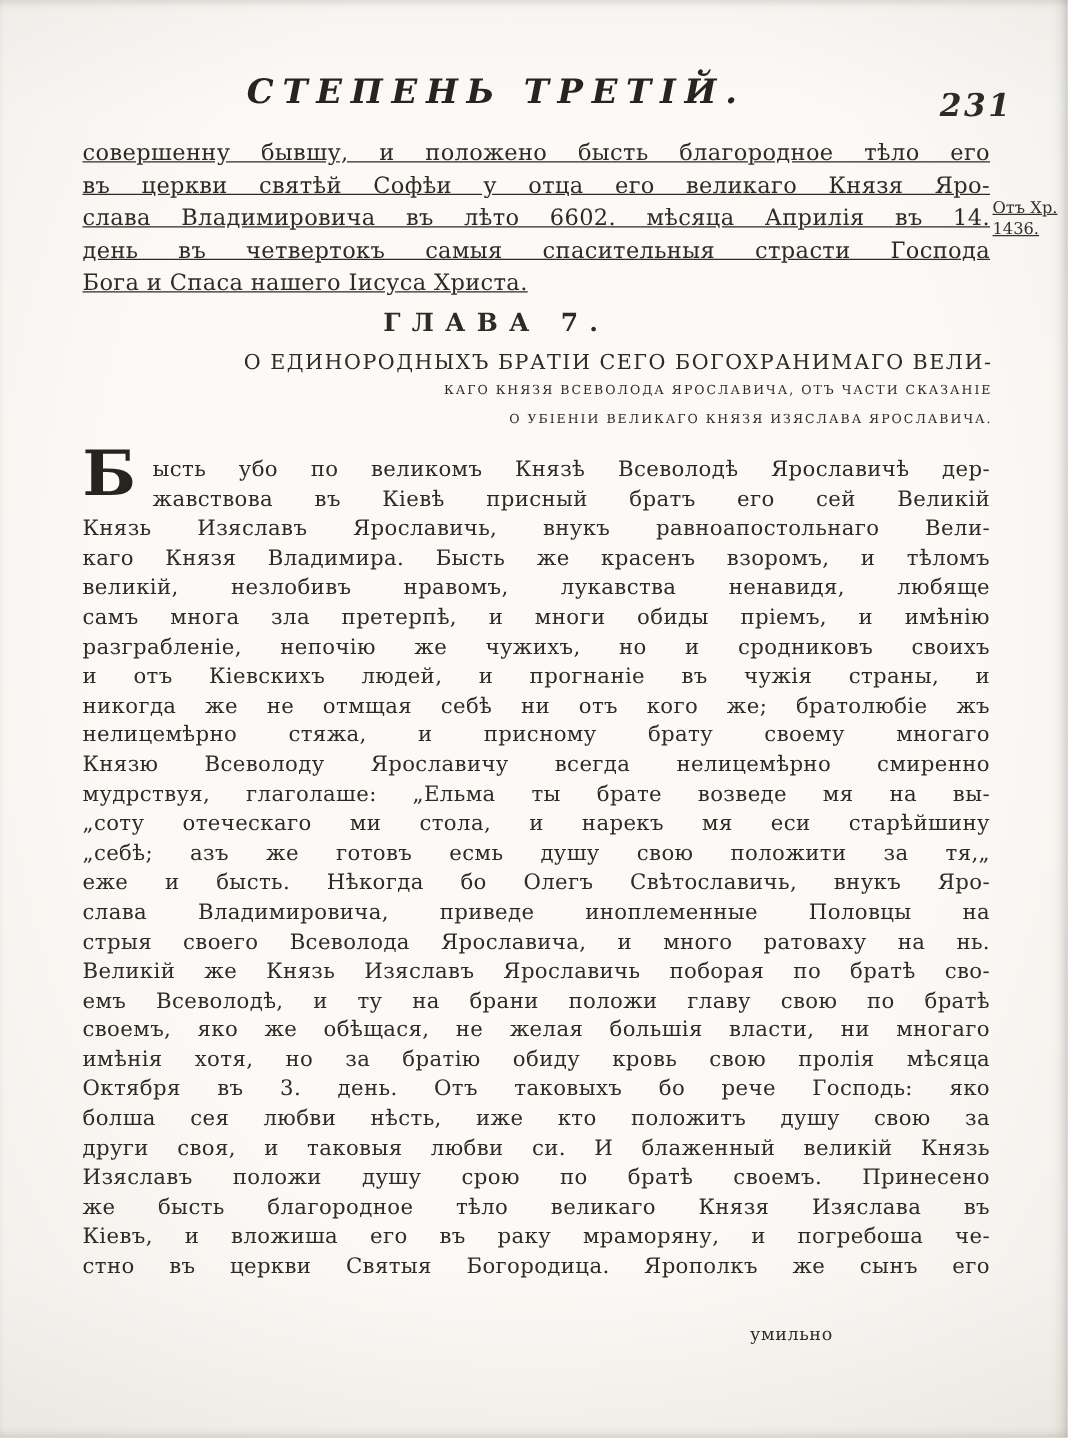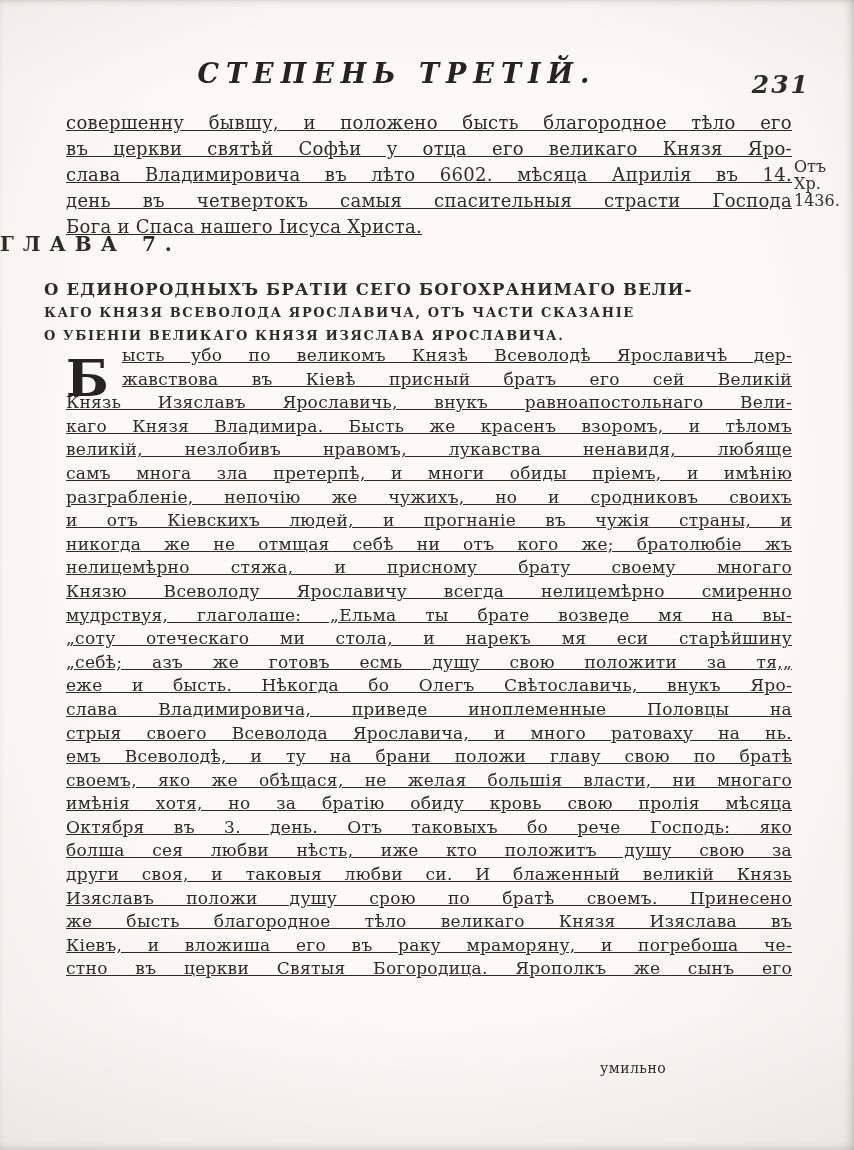--- a/index.html
+++ b/index.html
@@ -35,57 +35,57 @@
     top: 70px; right: 44px;
     font-size: 25px;
     font-style: italic;
     font-weight: bold;
     letter-spacing: 2px;
   }
   .margin-note {
     position: absolute;
     top: 158px; right: 2px;
     width: 58px;
-    font-size: 16px;
+    font-size: 13px;
     line-height: 17px;
     color: #33302a;
+    text-decoration: underline;
   }
   .intro {
     position: absolute;
     top: 110px; left: 66px;
     width: 726px;
     font-size: 18px;
     line-height: 26px;
     text-decoration: underline;
   }
   .intro .t-line { text-align: justify; text-align-last: justify; letter-spacing: .3px; }
   .intro .t-line:last-child { text-align-last: left; }
   .chapter-heading {
     position: absolute;
-    top: 232px; left: 0; right: 60px;
-    text-align: left;
+    top: 246px; left: 0; right: 60px;
+    text-align: center;
     font-weight: bold;
     font-size: 20px;
     letter-spacing: 9px;
   }
   .section-heading {
     position: absolute;
     top: 278px; left: 44px; right: 60px;
-    text-align: left;
-    font-weight: bold;
+    text-align: right;
+    font-weight: normal;
   }
-  .section-heading .t-line { font-size: 13px; line-height: 23px; letter-spacing: 1.6px; }
+  .section-heading .t-line { font-size: 10px; line-height: 23px; letter-spacing: 1.6px; }
   .section-heading .t-line:first-child { font-size: 16.5px; letter-spacing: 1.2px; }
   .body-block {
     position: absolute;
-    top: 344px; left: 66px;
+    top: 365px; left: 66px;
     width: 726px;
     font-size: 17px;
     line-height: 23.6px;
-    text-decoration: underline;
   }
   .body-block .t-line { text-align: justify; text-align-last: justify; letter-spacing: .3px; }
   .body-block .t-line:nth-child(1),
   .body-block .t-line:nth-child(2) { padding-left: 56px; }
   .drop-cap {
     position: absolute;
     top: 357px; left: 66px;
     font-size: 50px;
     line-height: 44px;
     font-weight: bold;
@@ -141,20 +141,21 @@
       <div class="t-line">и отъ Кіевскихъ людей, и прогнаніе въ чужія страны, и</div>
       <div class="t-line">никогда же не отмщая себѣ ни отъ кого же; братолюбіе жъ</div>
       <div class="t-line">нелицемѣрно стяжа, и присному брату своему многаго</div>
       <div class="t-line">Князю Всеволоду Ярославичу всегда нелицемѣрно смиренно</div>
       <div class="t-line">мудрствуя, глаголаше: „Ельма ты брате возведе мя на вы-</div>
       <div class="t-line">„соту отеческаго ми стола, и нарекъ мя еси старѣйшину</div>
       <div class="t-line">„себѣ; азъ же готовъ есмь душу свою положити за тя,„</div>
       <div class="t-line">еже и бысть. Нѣкогда бо Олегъ Свѣтославичь, внукъ Яро-</div>
       <div class="t-line">слава Владимировича, приведе иноплеменные Половцы на</div>
       <div class="t-line">стрыя своего Всеволода Ярославича, и много ратоваху на нь.</div>
+      <div class="t-line">Великій же Князь Изяславъ Ярославичь поборая по братѣ сво-</div>
       <div class="t-line">емъ Всеволодѣ, и ту на брани положи главу свою по братѣ</div>
       <div class="t-line">своемъ, яко же обѣщася, не желая большія власти, ни многаго</div>
       <div class="t-line">имѣнія хотя, но за братію обиду кровь свою пролія мѣсяца</div>
       <div class="t-line">Октября въ 3. день. Отъ таковыхъ бо рече Господь: яко</div>
       <div class="t-line">болша сея любви нѣсть, иже кто положитъ душу свою за</div>
       <div class="t-line">други своя, и таковыя любви си. И блаженный великій Князь</div>
       <div class="t-line">Изяславъ положи душу срою по братѣ своемъ. Принесено</div>
       <div class="t-line">же бысть благородное тѣло великаго Князя Изяслава въ</div>
       <div class="t-line">Кіевъ, и вложиша его въ раку мраморяну, и погребоша че-</div>
       <div class="t-line">стно въ церкви Святыя Богородица. Ярополкъ же сынъ его</div>

